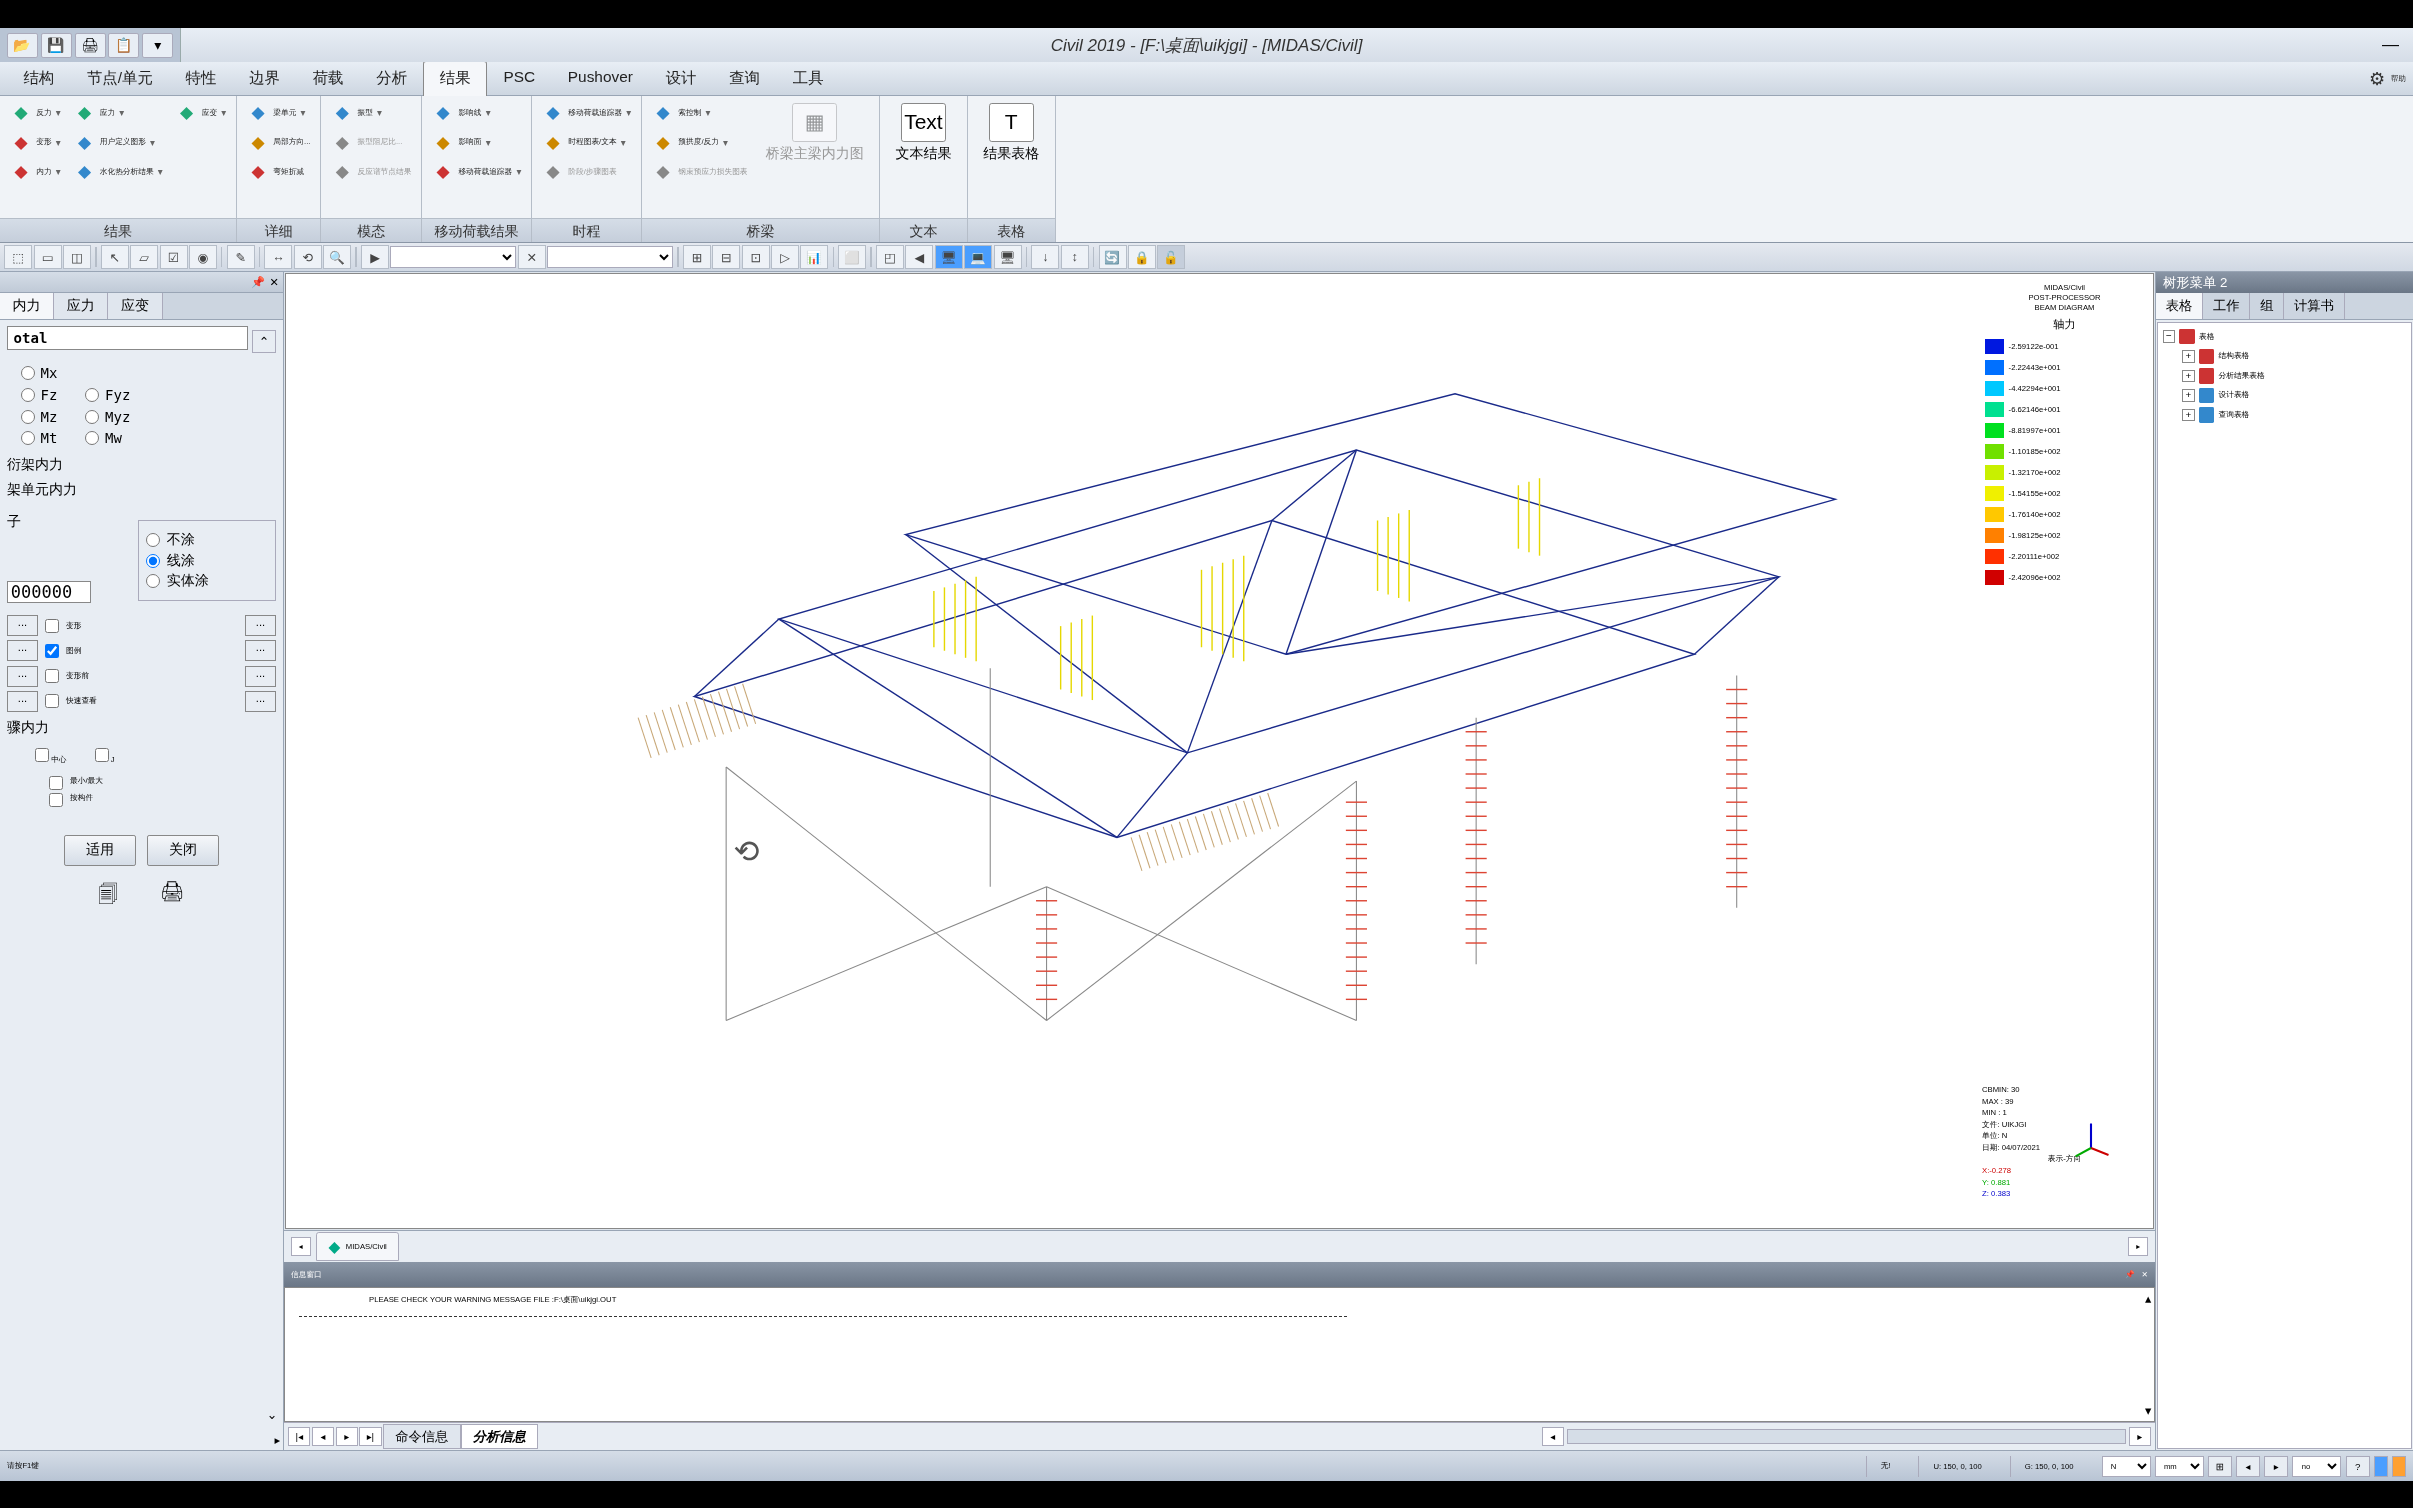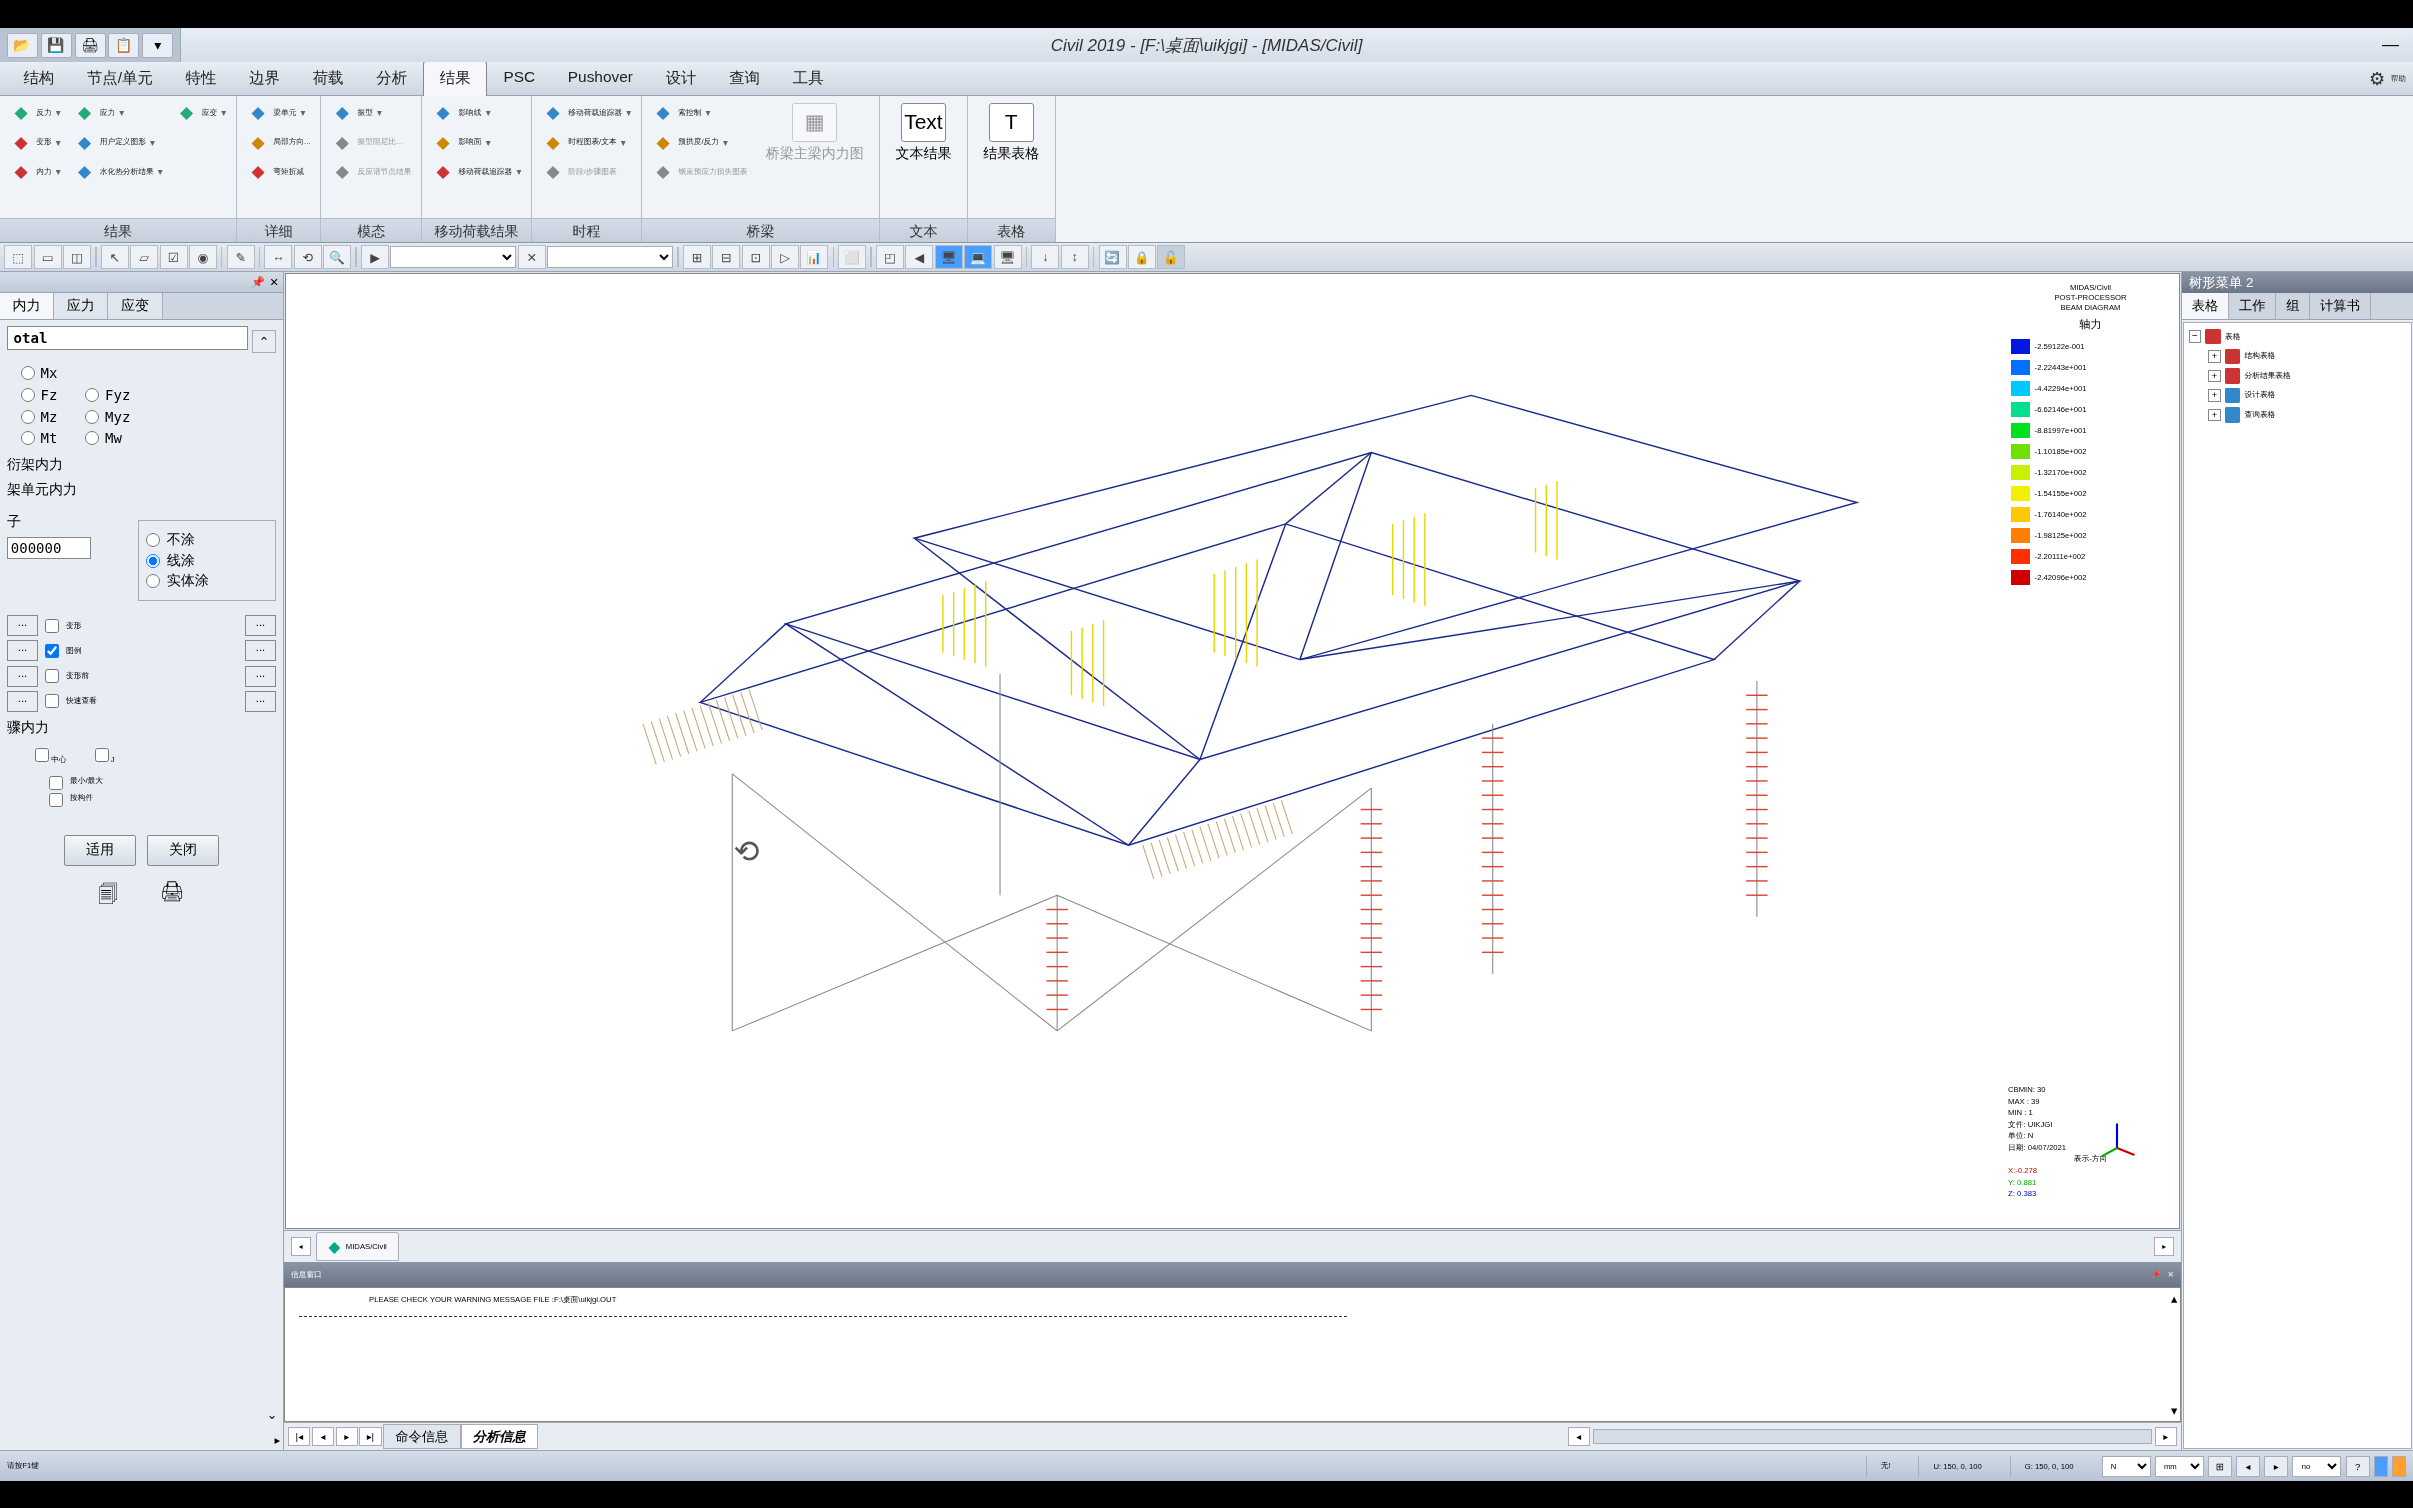--- a/index.html
+++ b/index.html
@@ -46,21 +46,21 @@
 .tabs-row { display: flex; background: #ccd5e0; border-bottom: 0.7px solid #99a5b5; }
 .tab { padding: 4.2px 12.6px; font-size: 14px; border-right: 0.7px solid #aab; background: #e0e6ee; cursor:pointer; }
 .tab.active { background: #f5f7fa; }
 .panel-body { flex: 1; overflow: auto; padding: 5.6px 7px; }
 .combo { width: 100%; height: 24px; border: 0.7px solid #888; background: #fff; margin-bottom: 7px; padding: 0 5.6px; font-family: monospace; font-size: 14px; }
 .radio-row { display: flex; flex-wrap: wrap; gap: 5.6px 28px; padding: 2.8px 14px; }
 .radio-row label { font-size: 14px; display: flex; align-items: center; gap: 5.6px; font-family: monospace; }
 .section-label { font-size: 14px; margin: 7px 0 2.8px; }
 .fill-group { border: 0.7px solid #aab; padding: 7px; margin: 7px 0; }
 .fill-group label { display: flex; align-items: center; gap: 7px; font-size: 14px; margin: 2.8px 0; }
-.num-input { width: 84px; height: 22.3px; border: 0.7px solid #888; background: #fff; font-family: monospace; font-size: 14px; padding: 0 2.8px; }
+.num-input { width: 84px; height: 22.3px; border: 0.7px solid #888; background: #fff; font-family: monospace; font-size: 17px; padding: 0 2.8px; margin-top: 44px; }
 .disp-group { display: flex; flex-direction: column; gap: 4.2px; margin: 7px 0; }
 .disp-row { display: flex; align-items: center; gap: 7px; font-size: 14px; }
 .small-btn { width: 31px; height: 21px; border: 0.7px solid #888; background: #e8edf3; font-size: 11.2px; text-align:center; }
 .btn-row { display: flex; gap: 11.2px; justify-content: center; margin-top: 28px; }
 .btn { padding: 5.6px 21px; font-size: 14px; border: 0.7px solid #888; background: linear-gradient(#f5f7fa,#d5dde7); border-radius: 2.1px; cursor:pointer; }
 .icon-row { display: flex; gap: 42px; justify-content: center; margin-top: 14px; }
 .panel-footer-arrow { position: absolute; bottom: 2.8px; right: 2.8px; font-size: 11.2px; }
 
 
 .center { flex: 1; display: flex; flex-direction: column; min-width: 0; }
@@ -91,21 +91,21 @@
 .msg-body { flex: 1; background: #fff; border: 0.7px solid #888; padding: 7px 14px; font-family: "Courier New", monospace; font-size: 18px; overflow: auto; position:relative; }
 .msg-body .divider { border-top: 1.4px dashed #333; margin-top: 11.2px; width: 1048px; }
 .msg-tabs { height: 28px; background: #e8edf3; display: flex; align-items: center; padding: 0 4.2px; gap: 1.4px; border-top: 0.7px solid #aab; }
 .msg-tab-btn { width: 22.3px; height: 19.6px; border: 0.7px solid #aab; background: #fff; font-size: 9.8px; text-align:center; line-height:18px; }
 .msg-tab { padding: 2.8px 11.2px; font-size: 13.3px; border: 0.7px solid #aab; background: #e0e6ee; }
 .msg-tab.active { background: #fff; font-weight: bold; font-style: italic; }
 .msg-scroll { margin-left: auto; display:flex; gap:2.8px; align-items:center; }
 .msg-scroll-track { width: 559px; height: 15.4px; background: #d5dde7; border: 0.7px solid #aab; }
 
 
-.right-panel { width: 232px; background: #e8edf3; border-left: 0.7px solid #99a5b5; display: flex; flex-direction: column; }
+.right-panel { width: 258px; background: #e8edf3; border-left: 0.7px solid #99a5b5; display: flex; flex-direction: column; }
 .rp-header { height: 21px; background: linear-gradient(#8a96a6,#6a7686); color: #fff; padding: 0 7px; font-size: 13.3px; line-height: 21px; }
 .rp-tabs { display: flex; background: #ccd5e0; border-bottom: 0.7px solid #99a5b5; }
 .rp-tab { padding: 4.2px 9.8px; font-size: 13.3px; border-right: 0.7px solid #aab; cursor:pointer; }
 .rp-tab.active { background: #f5f7fa; }
 .tree { flex: 1; background: #fff; border: 0.7px solid #aab; margin: 1.4px; padding: 4.2px; font-size: 14px; }
 .tree-item { display: flex; align-items: center; gap: 4.2px; padding: 2.1px 0; }
 .tree-item.child { padding-left: 19.6px; }
 .tree-exp { width: 12.6px; height: 12.6px; border: 0.7px solid #888; text-align: center; line-height: 9.8px; font-size: 9.8px; background: #fff; }
 .tree-ico { width: 15.4px; height: 15.4px; display:inline-block; }
 

